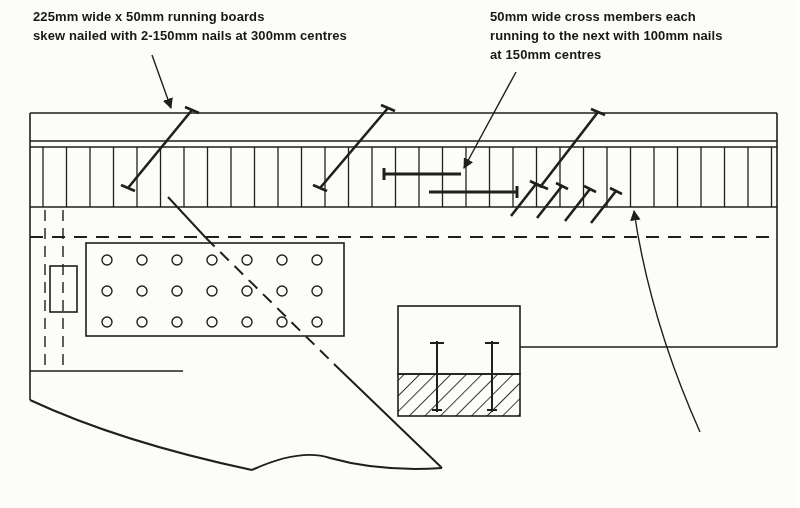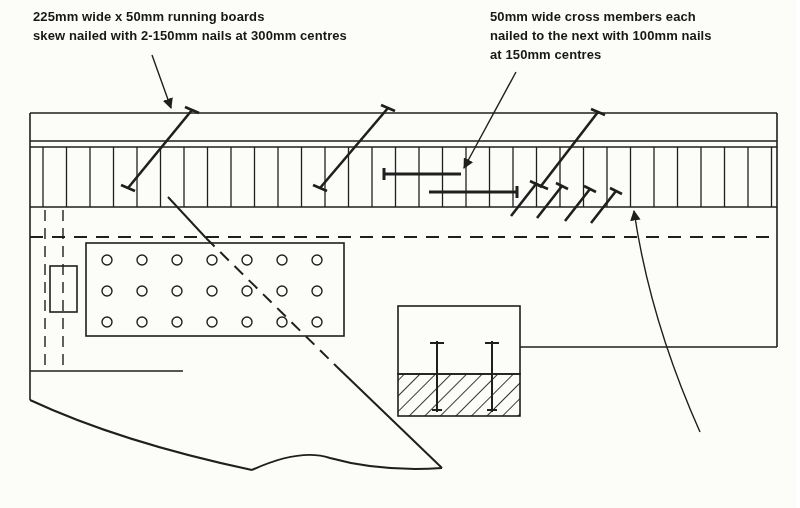--- a/index.html
+++ b/index.html
@@ -25,21 +25,21 @@
 </style>
 </head>
 <body>
 
 <div class="stage">
 
   <div class="note" style="left:33px;top:8px;width:390px;">225mm wide x 50mm running boards
 skew nailed with 2-150mm nails at 300mm centres</div>
 
   <div class="note" style="left:490px;top:8px;width:255px;">50mm wide cross members each
-nailed to the next with 100mm nails
+running to the next with 100mm nails
 at 150mm centres</div>
 
 
   <svg width="800" height="508" viewBox="0 0 800 508">
     <defs>
       <marker id="arrow" viewBox="0 0 10 10" refX="9" refY="5" markerWidth="7.5" markerHeight="7.5" orient="auto-start-reverse">
         <path d="M0,0 L10,5 L0,10 z" fill="#1f1f1f"></path>
       </marker>
       <pattern id="hatch" width="11" height="11" patternUnits="userSpaceOnUse" patternTransform="rotate(45)">
         <line x1="0" y1="0" x2="0" y2="11" stroke="#1f1f1f" stroke-width="1.8"></line>

